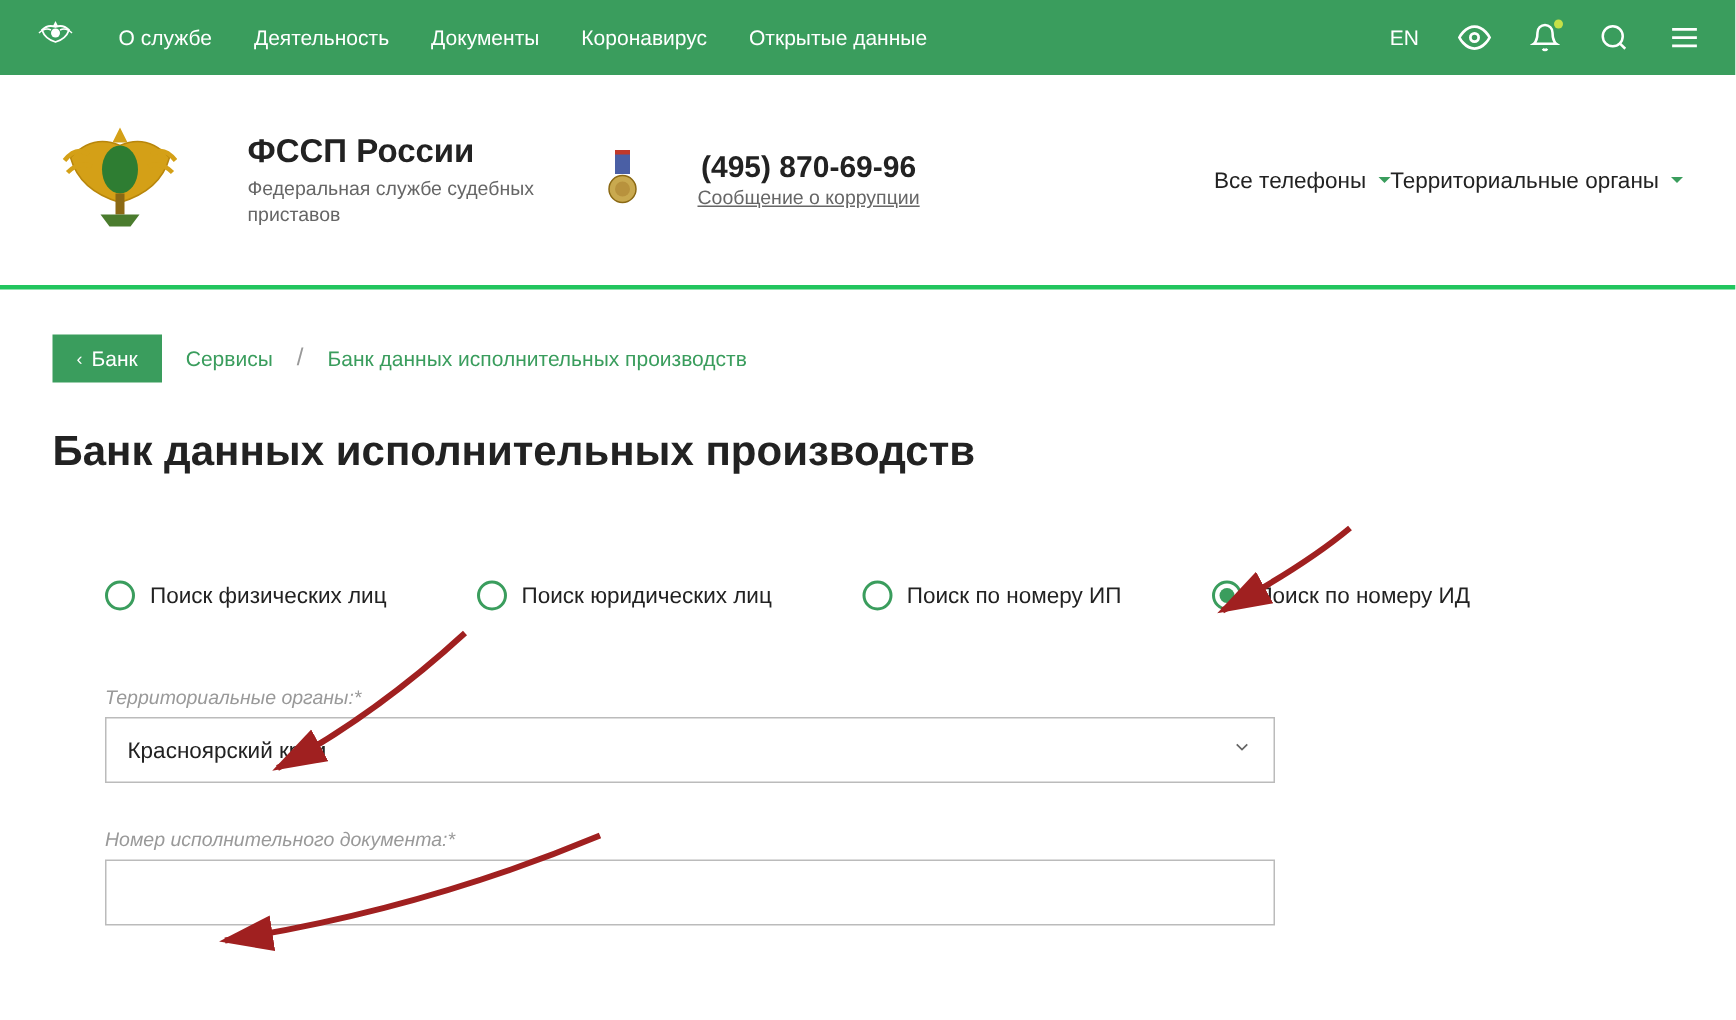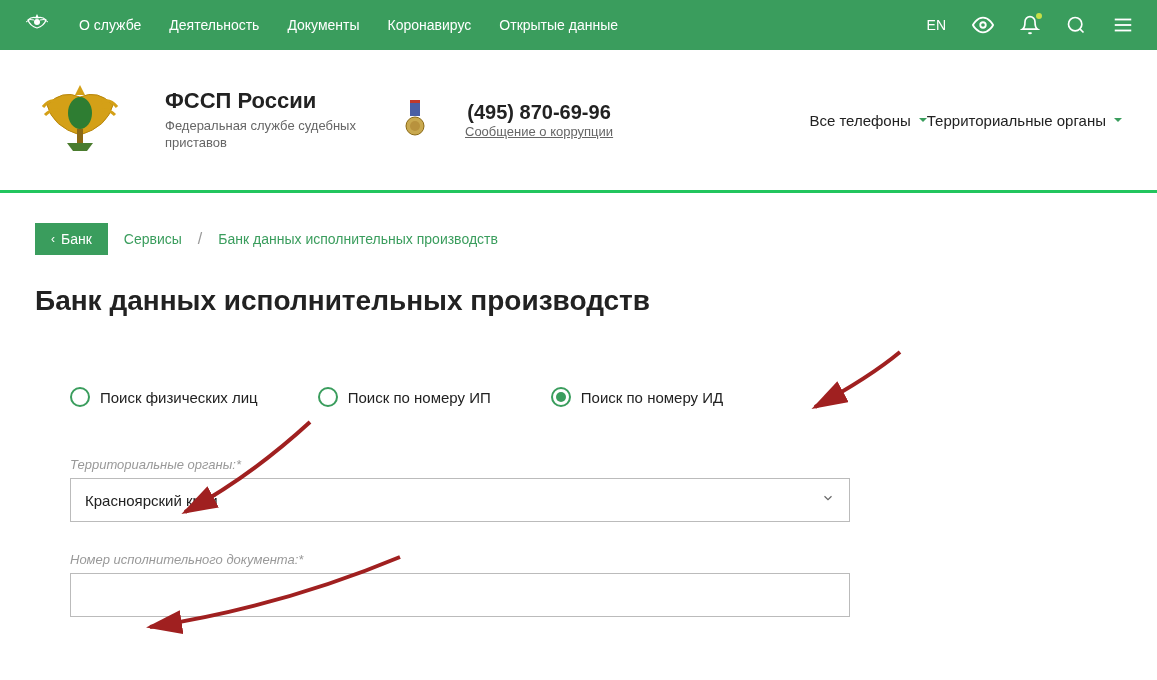--- a/index.html
+++ b/index.html
@@ -167,20 +167,24 @@
 
 <div class="search-wrap">
 
   <div class="tabs">
     <div class="tab">
       <span class="radio"></span>
       <span class="tab-label">Поиск физических лиц</span>
     </div>
     <div class="tab">
       <span class="radio"></span>
+      <span class="tab-label">Поиск юридических лиц</span>
+    </div>
+    <div class="tab">
+      <span class="radio"></span>
       <span class="tab-label">Поиск по номеру ИП</span>
     </div>
     <div class="tab">
       <span class="radio active"></span>
       <span class="tab-label">Поиск по номеру ИД</span>
     </div>
   </div>
 
   <div class="field">
     <div class="field-label">Территориальные органы:*</div>

